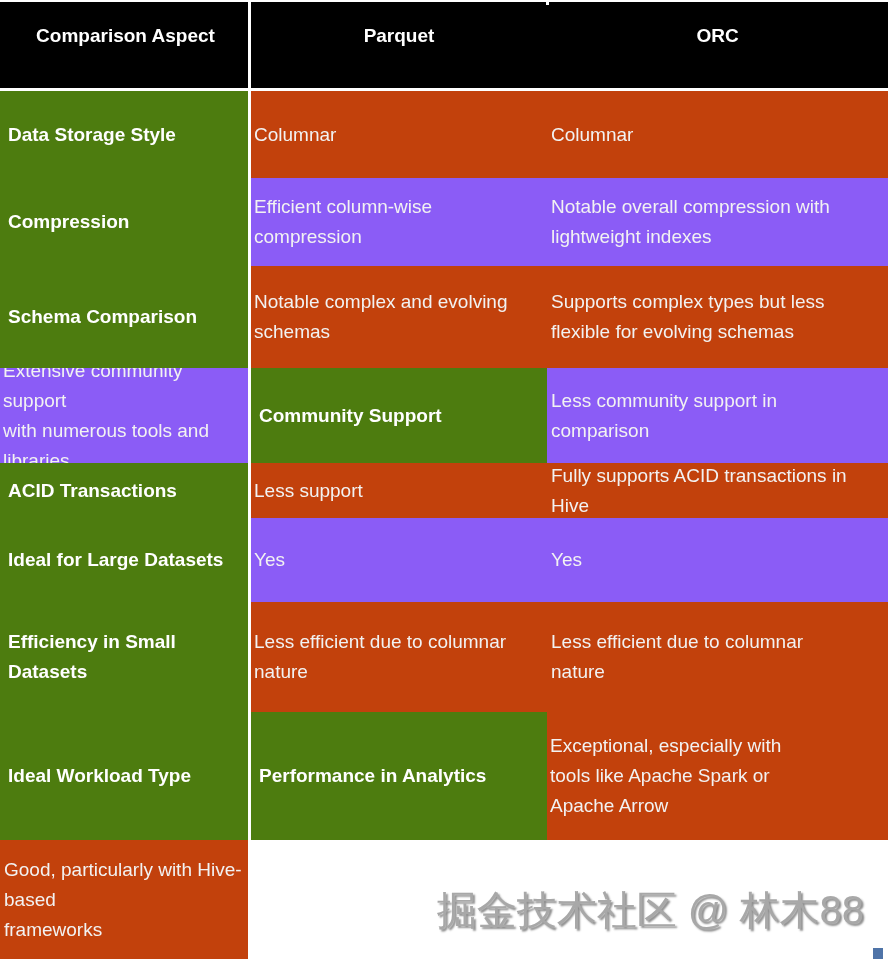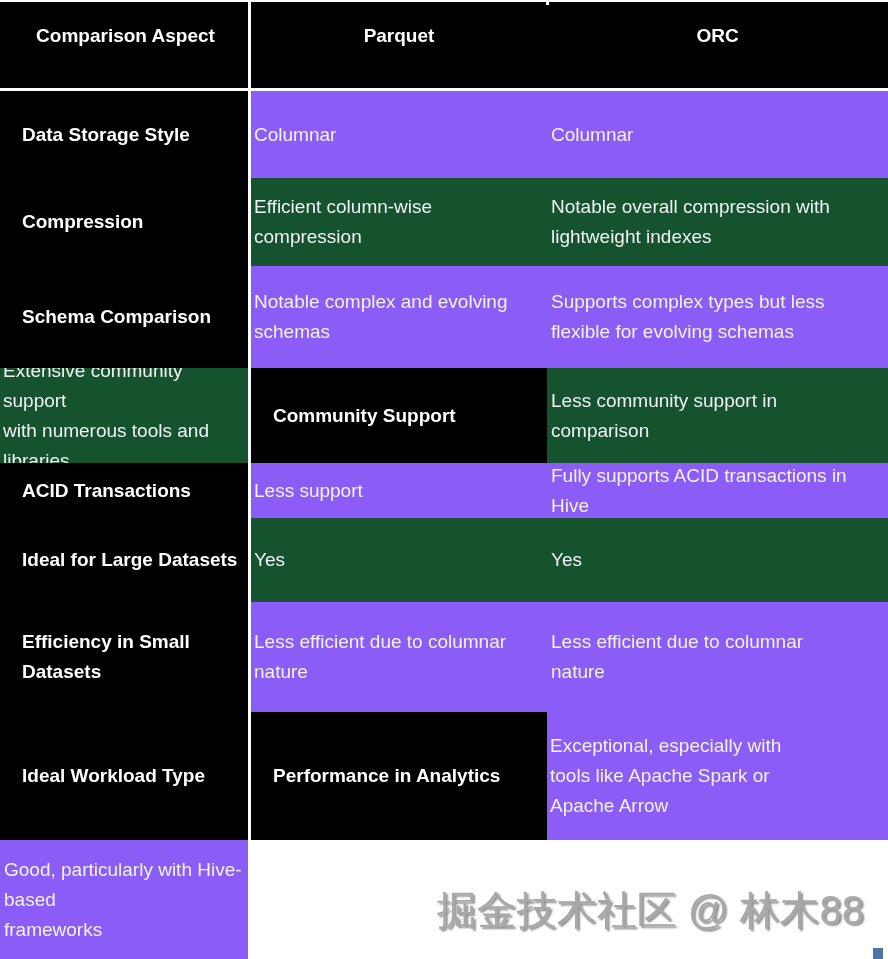--- a/index.html
+++ b/index.html
@@ -35,28 +35,28 @@
   }
   .hdr {
     background: #000000;
     color: #ffffff;
     font-weight: bold;
     justify-content: center;
     text-align: center;
     padding-bottom: 20px;
   }
   .aspect {
-    background: #000000;
+    background: #4d7c0f;
     font-weight: bold;
     color: #ffffff;
-    padding-left: 22px;
+    padding-left: 8px;
     padding-right: 8px;
   }
-  .dark  { background: #8b5cf6; }
-  .light { background: #14532d; }
+  .dark  { background: #c2410c; }
+  .light { background: #8b5cf6; }
   .pq { padding-left: 3px;  padding-right: 14px; }
   .orc { padding-left: 4px; padding-right: 6px; }
   
   .v-sep {
     position: absolute;
     left: 248px;
     top: 0;
     width: 3px;
     height: 959px;
     background: #ffffff;

